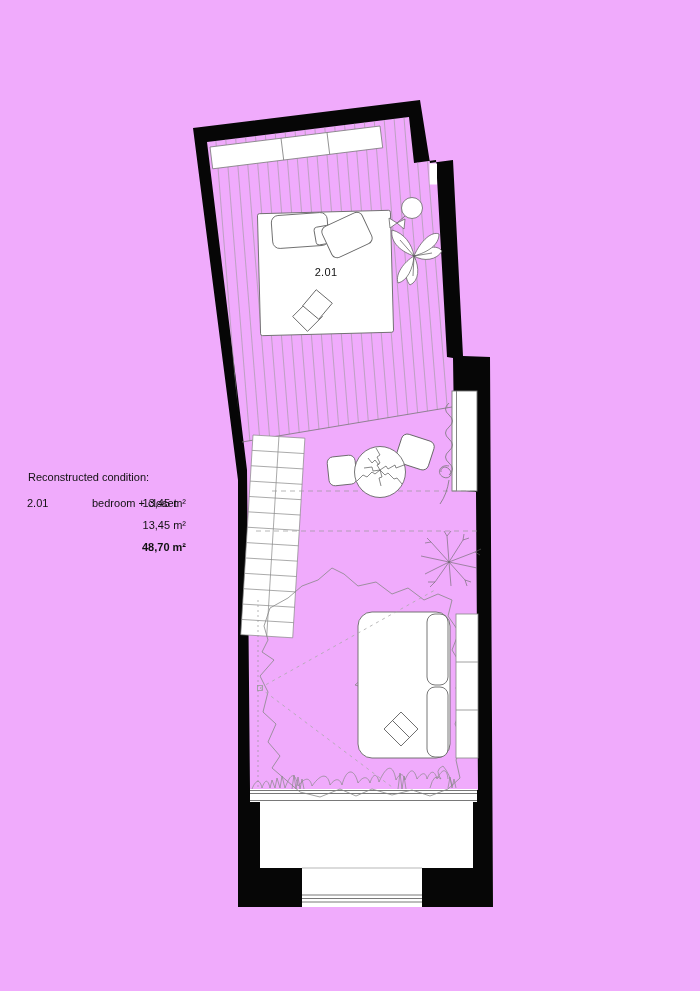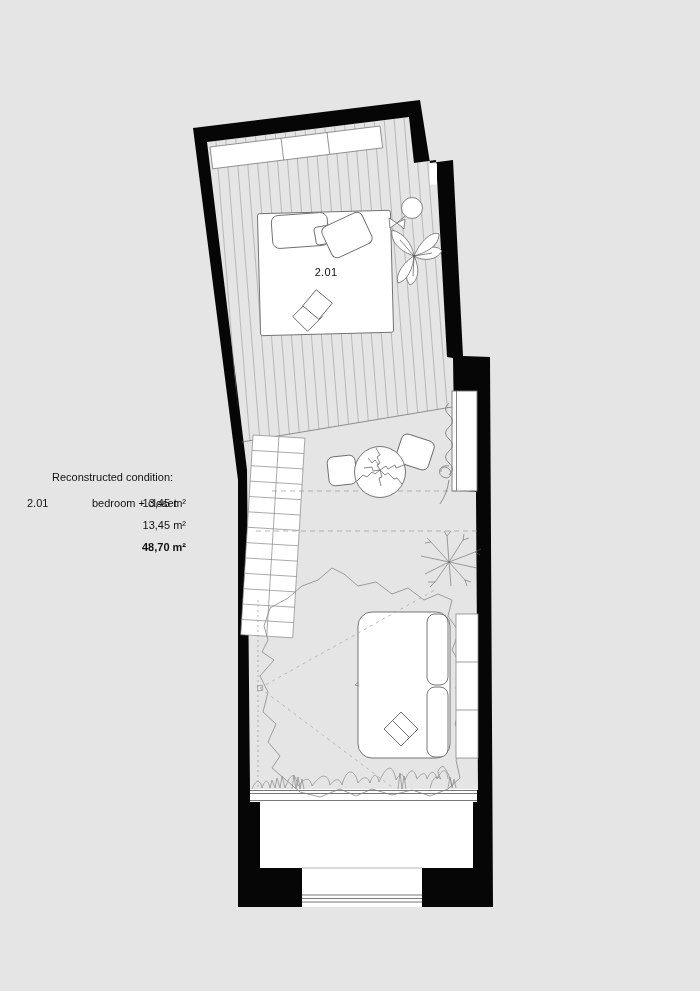--- a/index.html
+++ b/index.html
@@ -1,20 +1,20 @@
 <!DOCTYPE html>
 <html><head>
 <meta charset="utf-8">
 <style>
   html,body{margin:0;padding:0;background:#fff;}
-  #canvas{position:relative;width:700px;height:991px;background:#e5e5e5;overflow:hidden;
+  #canvas{position:relative;width:700px;height:991px;background:#f0abfc;overflow:hidden;
           font-family:"Liberation Sans",sans-serif;color:#111;}
   svg{position:absolute;left:0;top:0;}
   .legend{position:absolute;left:27px;top:471px;width:170px;height:90px;font-size:11px;line-height:12px;}
-  .legend-title{position:absolute;left:1px;top:0;white-space:nowrap;margin-left:24px;}
+  .legend-title{position:absolute;left:1px;top:0;white-space:nowrap;}
   .legend-row{position:absolute;left:0;width:170px;height:12px;}
   .r1{top:26px}.r2{top:48px}.r3{top:70px}
   .code{position:absolute;left:0;}
   .name{position:absolute;left:25px;white-space:nowrap;padding-left:40px;}
   .val{position:absolute;left:79px;width:80px;text-align:right;white-space:nowrap;}
   .bold{font-weight:bold;}
   .room-label{position:absolute;left:306px;top:266px;width:40px;text-align:center;
               font-size:11px;letter-spacing:.3px;}
 </style>
 </head>

